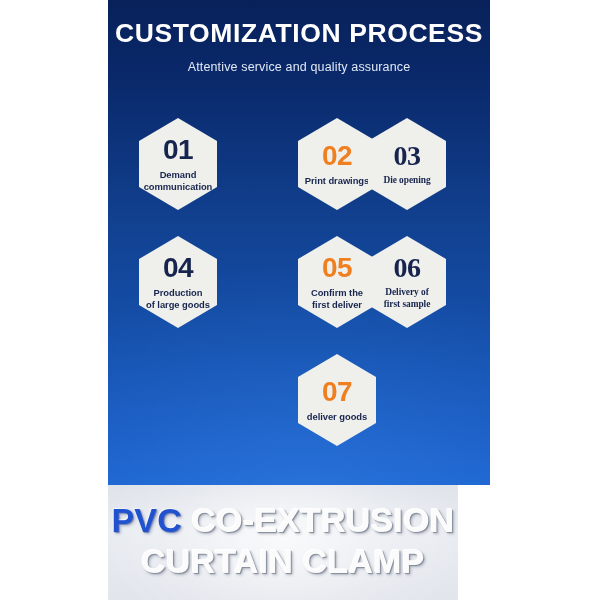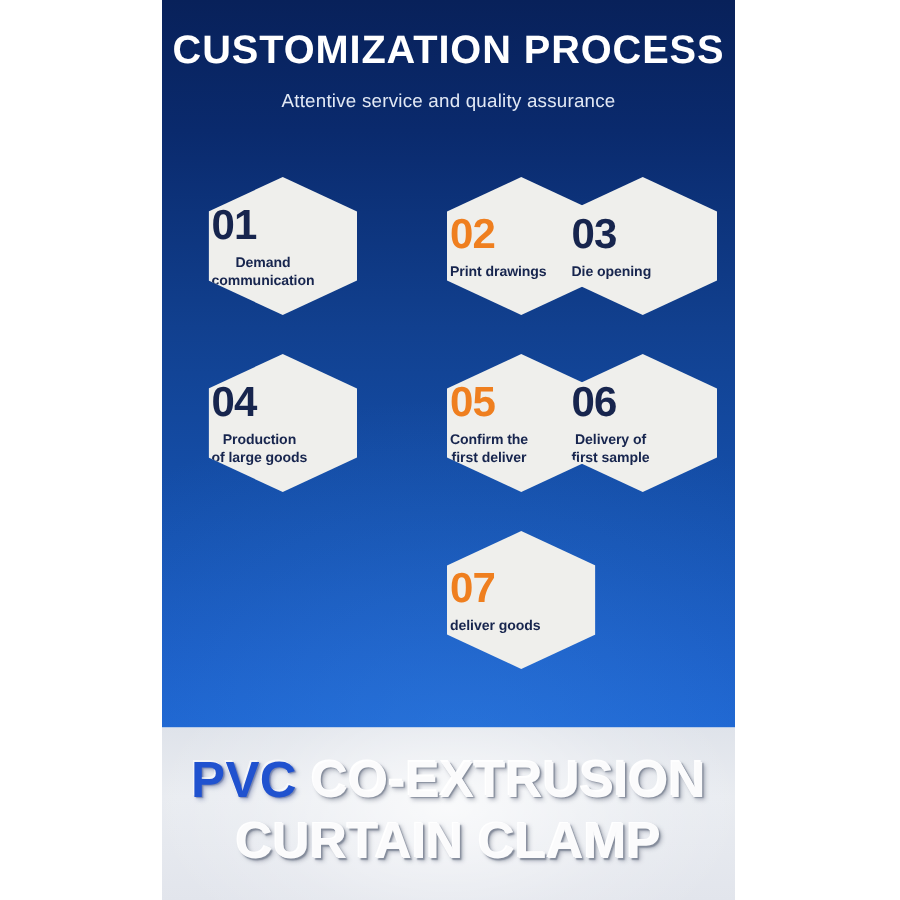--- a/index.html
+++ b/index.html
@@ -68,28 +68,28 @@
     text-align: center;
     color: #e2e9f5;
     font-size: 12.5px;
     font-weight: normal;
     letter-spacing: 0.15px;
   }
 
   
   .hex {
     position: absolute;
-    width: 99px;
+    width: 78px;
     height: 92px;
     background: #efefec;
     -webkit-clip-path: polygon(50% 0%, 100% 25%, 100% 75%, 50% 100%, 0% 75%, 0% 25%);
     clip-path: polygon(50% 0%, 100% 25%, 100% 75%, 50% 100%, 0% 75%, 0% 25%);
     display: flex;
     flex-direction: column;
-    align-items: flex-start;
+    align-items: center;
     justify-content: center;
     text-align: center;
     box-sizing: border-box;
     padding: 0 2px;
   }
   .hex-num {
     font-size: 28px;
     font-weight: bold;
     line-height: 1;
     letter-spacing: -0.5px;
@@ -105,28 +105,28 @@
     white-space: pre-line;
     letter-spacing: -0.05px;
   }
 
   
   .r1 { top: 118px; }
   .r2 { top: 236px; }
   .r3 { top: 354px; }
   .c1 { left: 31px; }
   .c2 { left: 150px; margin-left: 40px; }
-  .c3 { left: 271px; }
+  .c3 { left: 260px; font-family: Liberation Serif, serif; }
 
   
   #bottom-banner {
     position: absolute;
     left: 108px;
     top: 485px;
-    width: 382px;
+    width: 350px;
     height: 115px;
     background:
       radial-gradient(ellipse 70% 130% at 50% 46%,
         rgba(255,255,255,0.75) 0%,
         rgba(255,255,255,0.18) 48%,
         rgba(255,255,255,0) 74%),
       linear-gradient(to bottom, #dfe3ea 0%, #e9ecf1 40%, #e2e5ec 100%);
     overflow: hidden;
   }
   #banner-line1 {

